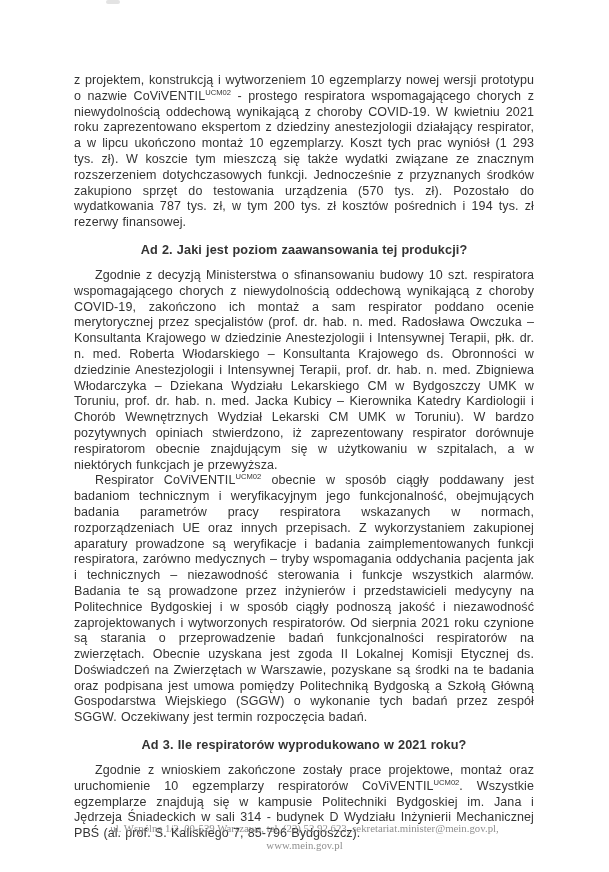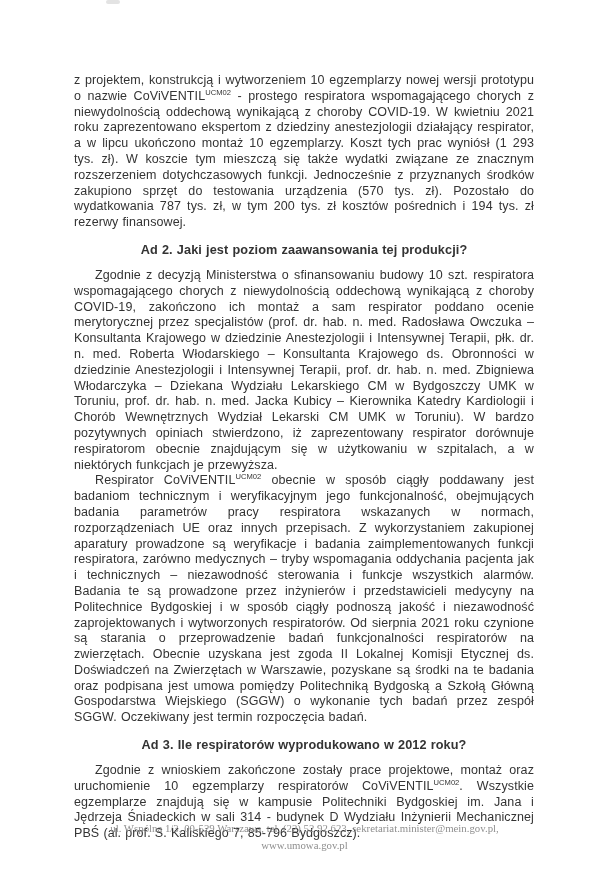--- a/index.html
+++ b/index.html
@@ -61,24 +61,24 @@
   <div class="content">
 
     <p class="para"><span>z projektem, konstrukcją i wytworzeniem 10 egzemplarzy nowej wersji prototypu o nazwie CoViVENTIL</span><sup class="model">UCM02</sup><span> - prostego respiratora wspomagającego chorych z niewydolnością oddechową wynikającą z choroby COVID-19. W kwietniu 2021 roku zaprezentowano ekspertom z dziedziny anestezjologii działający respirator, a w lipcu ukończono montaż 10 egzemplarzy. Koszt tych prac wyniósł (1 293 tys. zł). W koszcie tym mieszczą się także wydatki związane ze znacznym rozszerzeniem dotychczasowych funkcji. Jednocześnie z przyznanych środków zakupiono sprzęt do testowania urządzenia (570 tys. zł). Pozostało do wydatkowania 787 tys. zł, w tym 200 tys. zł kosztów pośrednich i 194 tys. zł rezerwy finansowej.</span></p>
 
     <h2 class="ad-heading">Ad 2. Jaki jest poziom zaawansowania tej produkcji?</h2>
 
     <p class="para indent">Zgodnie z decyzją Ministerstwa o sfinansowaniu budowy 10 szt. respiratora wspomagającego chorych z niewydolnością oddechową wynikającą z choroby COVID-19, zakończono ich montaż a sam respirator poddano ocenie merytorycznej przez specjalistów (prof. dr. hab. n. med. Radosława Owczuka – Konsultanta Krajowego w dziedzinie Anestezjologii i Intensywnej Terapii, płk. dr. n. med. Roberta Włodarskiego – Konsultanta Krajowego ds. Obronności w dziedzinie Anestezjologii i Intensywnej Terapii, prof. dr. hab. n. med. Zbigniewa Włodarczyka – Dziekana Wydziału Lekarskiego CM w Bydgoszczy UMK w Toruniu, prof. dr. hab. n. med. Jacka Kubicy – Kierownika Katedry Kardiologii i Chorób Wewnętrznych Wydział Lekarski CM UMK w Toruniu). W bardzo pozytywnych opiniach stwierdzono, iż zaprezentowany respirator dorównuje respiratorom obecnie znajdującym się w użytkowaniu w szpitalach, a w niektórych funkcjach je przewyższa.</p>
 
     <p class="para indent"><span>Respirator CoViVENTIL</span><sup class="model">UCM02</sup><span> obecnie w sposób ciągły poddawany jest badaniom technicznym i weryfikacyjnym jego funkcjonalność, obejmujących badania parametrów pracy respiratora wskazanych w normach, rozporządzeniach UE oraz innych przepisach. Z wykorzystaniem zakupionej aparatury prowadzone są weryfikacje i badania zaimplementowanych funkcji respiratora, zarówno medycznych – tryby wspomagania oddychania pacjenta jak i technicznych – niezawodność sterowania i funkcje wszystkich alarmów. Badania te są prowadzone przez inżynierów i przedstawicieli medycyny na Politechnice Bydgoskiej i w sposób ciągły podnoszą jakość i niezawodność zaprojektowanych i wytworzonych respiratorów. Od sierpnia 2021 roku czynione są starania o przeprowadzenie badań funkcjonalności respiratorów na zwierzętach. Obecnie uzyskana jest zgoda II Lokalnej Komisji Etycznej ds. Doświadczeń na Zwierzętach w Warszawie, pozyskane są środki na te badania oraz podpisana jest umowa pomiędzy Politechniką Bydgoską a Szkołą Główną Gospodarstwa Wiejskiego (SGGW) o wykonanie tych badań przez zespół SGGW. Oczekiwany jest termin rozpoczęcia badań.</span></p>
 
-    <h2 class="ad-heading">Ad 3. Ile respiratorów wyprodukowano w 2012 roku?</h2>
+    <h2 class="ad-heading">Ad 3. Ile respiratorów wyprodukowano w 2021 roku?</h2>
 
     <p class="para indent"><span>Zgodnie z wnioskiem zakończone zostały prace projektowe, montaż oraz uruchomienie 10 egzemplarzy respiratorów CoViVENTIL</span><sup class="model">UCM02</sup><span>. Wszystkie egzemplarze znajdują się w kampusie Politechniki Bydgoskiej im. Jana i Jędrzeja Śniadeckich w sali 314 - budynek D Wydziału Inżynierii Mechanicznej PBŚ (al. prof. S. Kaliskiego 7, 85-796 Bydgoszcz).</span></p>
 
   </div>
 
   <div class="footer">
     <div>ul. Wspólna 1/3, 00-529 Warszawa, tel. (22) 52 92 623, sekretariat.minister@mein.gov.pl,</div>
-    <div>www.umowa.gov.pl</div>
+    <div>www.mein.gov.pl</div>
   </div>
 
 </div>
 
 </body></html>

